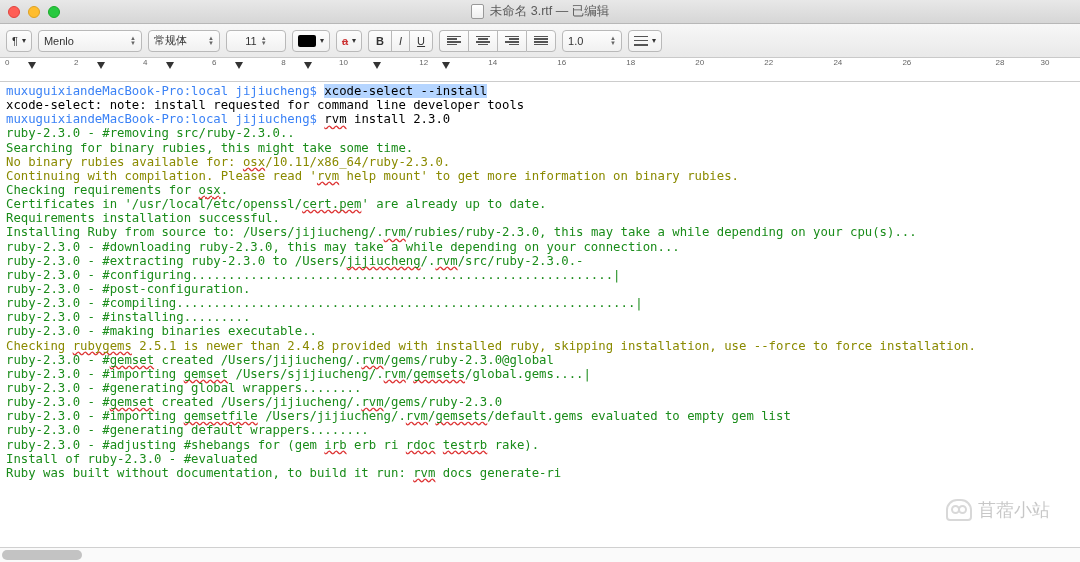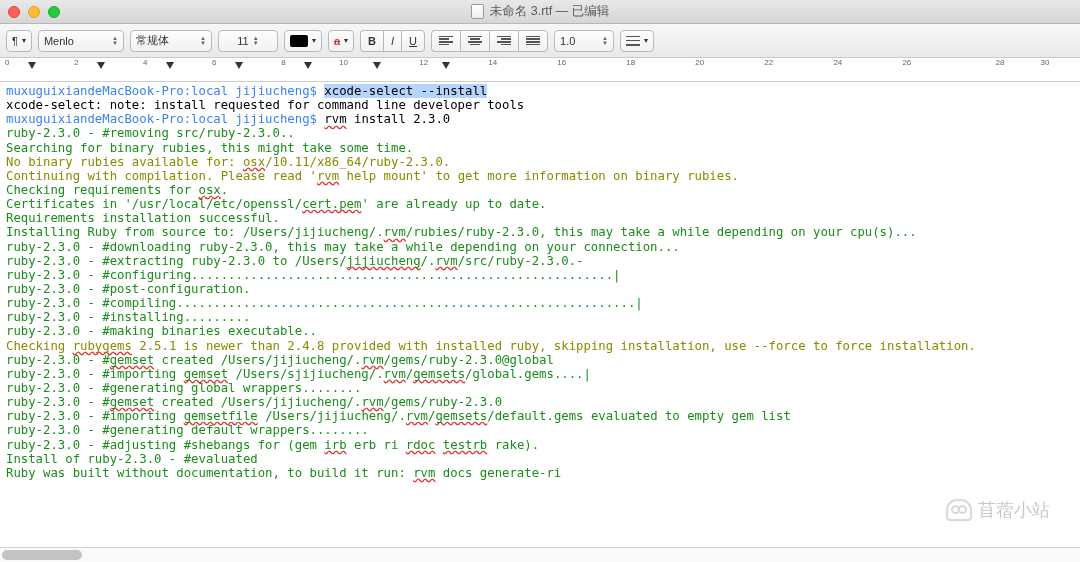--- a/index.html
+++ b/index.html
@@ -54,22 +54,22 @@
   height:22px;
   background:linear-gradient(#fdfdfd,#f1f1f1);
   border:1px solid #b9b9b9;
   border-radius:4px;
   font-size:11px;
   display:flex; align-items:center;
   padding:0 5px; gap:4px; color:#333;
   cursor:pointer;
 }
 .sel { min-width:60px; justify-content:space-between; }
-.sel.menlo { width:86px; }
-.sel.style { width:82px; }
+.sel.menlo { width:104px; }
+.sel.style { width:72px; }
 .sel.size { width:40px; justify-content:center; }
 .arrows {
   display:flex; flex-direction:column;
   font-size:6px; line-height:5px; color:#666;
 }
 .group { display:flex; }
 .group .btn { border-radius:0; border-right:none; padding:0 7px; }
 .group .btn:first-child { border-radius:4px 0 0 4px; }
 .group .btn:last-child { border-radius:0 4px 4px 0; border-right:1px solid #b9b9b9; }
 .color-box { width:18px; height:12px; background:#000; border-radius:2px; }

